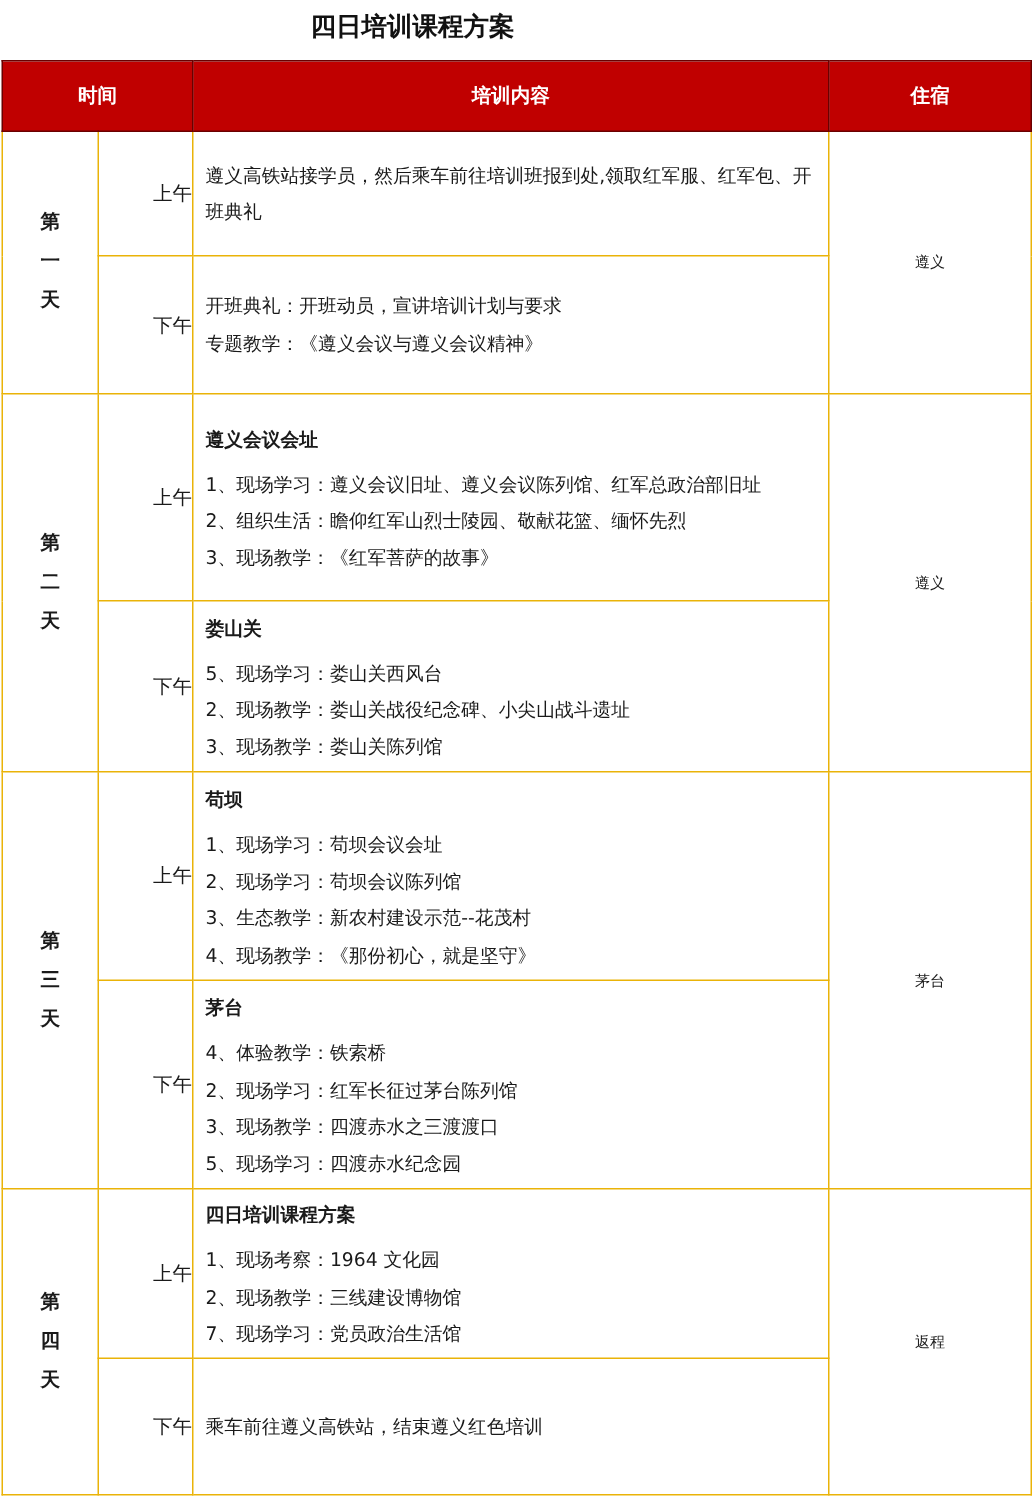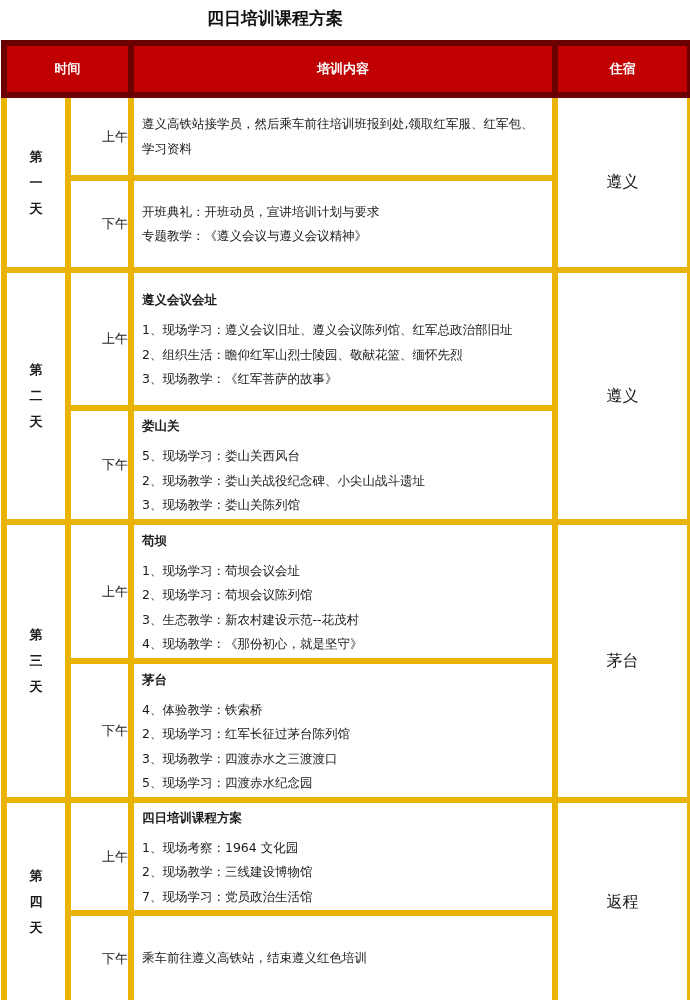--- a/index.html
+++ b/index.html
@@ -12,35 +12,35 @@
     position: absolute; left: 0; top: 4px; width: 550px; height: 28px;
     text-align: center; font-size: 17px; font-weight: bold; line-height: 28px;
     color: #111;
   }
   table.plan {
     position: absolute; left: 1px; top: 40px;
     border-collapse: collapse; table-layout: fixed;
     width: 686px;
   }
   table.plan td, table.plan th {
-    border: 6px solid #eab308; padding: 0; vertical-align: middle;
+    border: 1px solid #eab308; padding: 0; vertical-align: middle;
   }
   table.plan th {
     background: #c00000; color: #ffffff; font-size: 13px; font-weight: bold;
     height: 46px; text-align: center; border-color: #6a0000;
   }
   .day {
     text-align: center; font-weight: bold; font-size: 13px; line-height: 26px;
   }
   .day span { display: block; }
   .period { text-align: right; font-size: 13px; }
   .content { padding: 0 8px 0 8px !important; font-size: 12.5px; line-height: 24.5px; }
   .content .heading { font-weight: bold; line-height: 28px; margin-bottom: 4px; }
   .content .line { white-space: normal; }
-  .stay { text-align: center; font-size: 16px; }
+  .stay { text-align: center; font-size: 10px; }
   tr.pm-row td.period, tr.pm-row td.content { border-top: 1.5px solid #555; }
 </style>
 </head>
 <body>
 
 <div class="title">四日培训课程方案</div>
 
 <table class="plan">
   <colgroup>
     <col style="width:64px">
@@ -58,21 +58,21 @@
   <tbody>
 
     <tr style="height:83px">
       <td rowspan="2" class="day">
         <span>第</span>
         <span>一</span>
         <span>天</span>
       </td>
       <td class="period">上午</td>
       <td class="content">
-        <div class="line">遵义高铁站接学员，然后乘车前往培训班报到处,领取红军服、红军包、学习资料</div>
+        <div class="line">遵义高铁站接学员，然后乘车前往培训班报到处,领取红军服、红军包、开班典礼</div>
       </td>
       <td rowspan="2" class="stay">遵义</td>
     </tr>
     <tr class="pm-row" style="height:92px">
       <td class="period">下午</td>
       <td class="content">
         <div class="line">开班典礼：开班动员，宣讲培训计划与要求</div>
         <div class="line">专题教学：《遵义会议与遵义会议精神》</div>
       </td>
     </tr>

